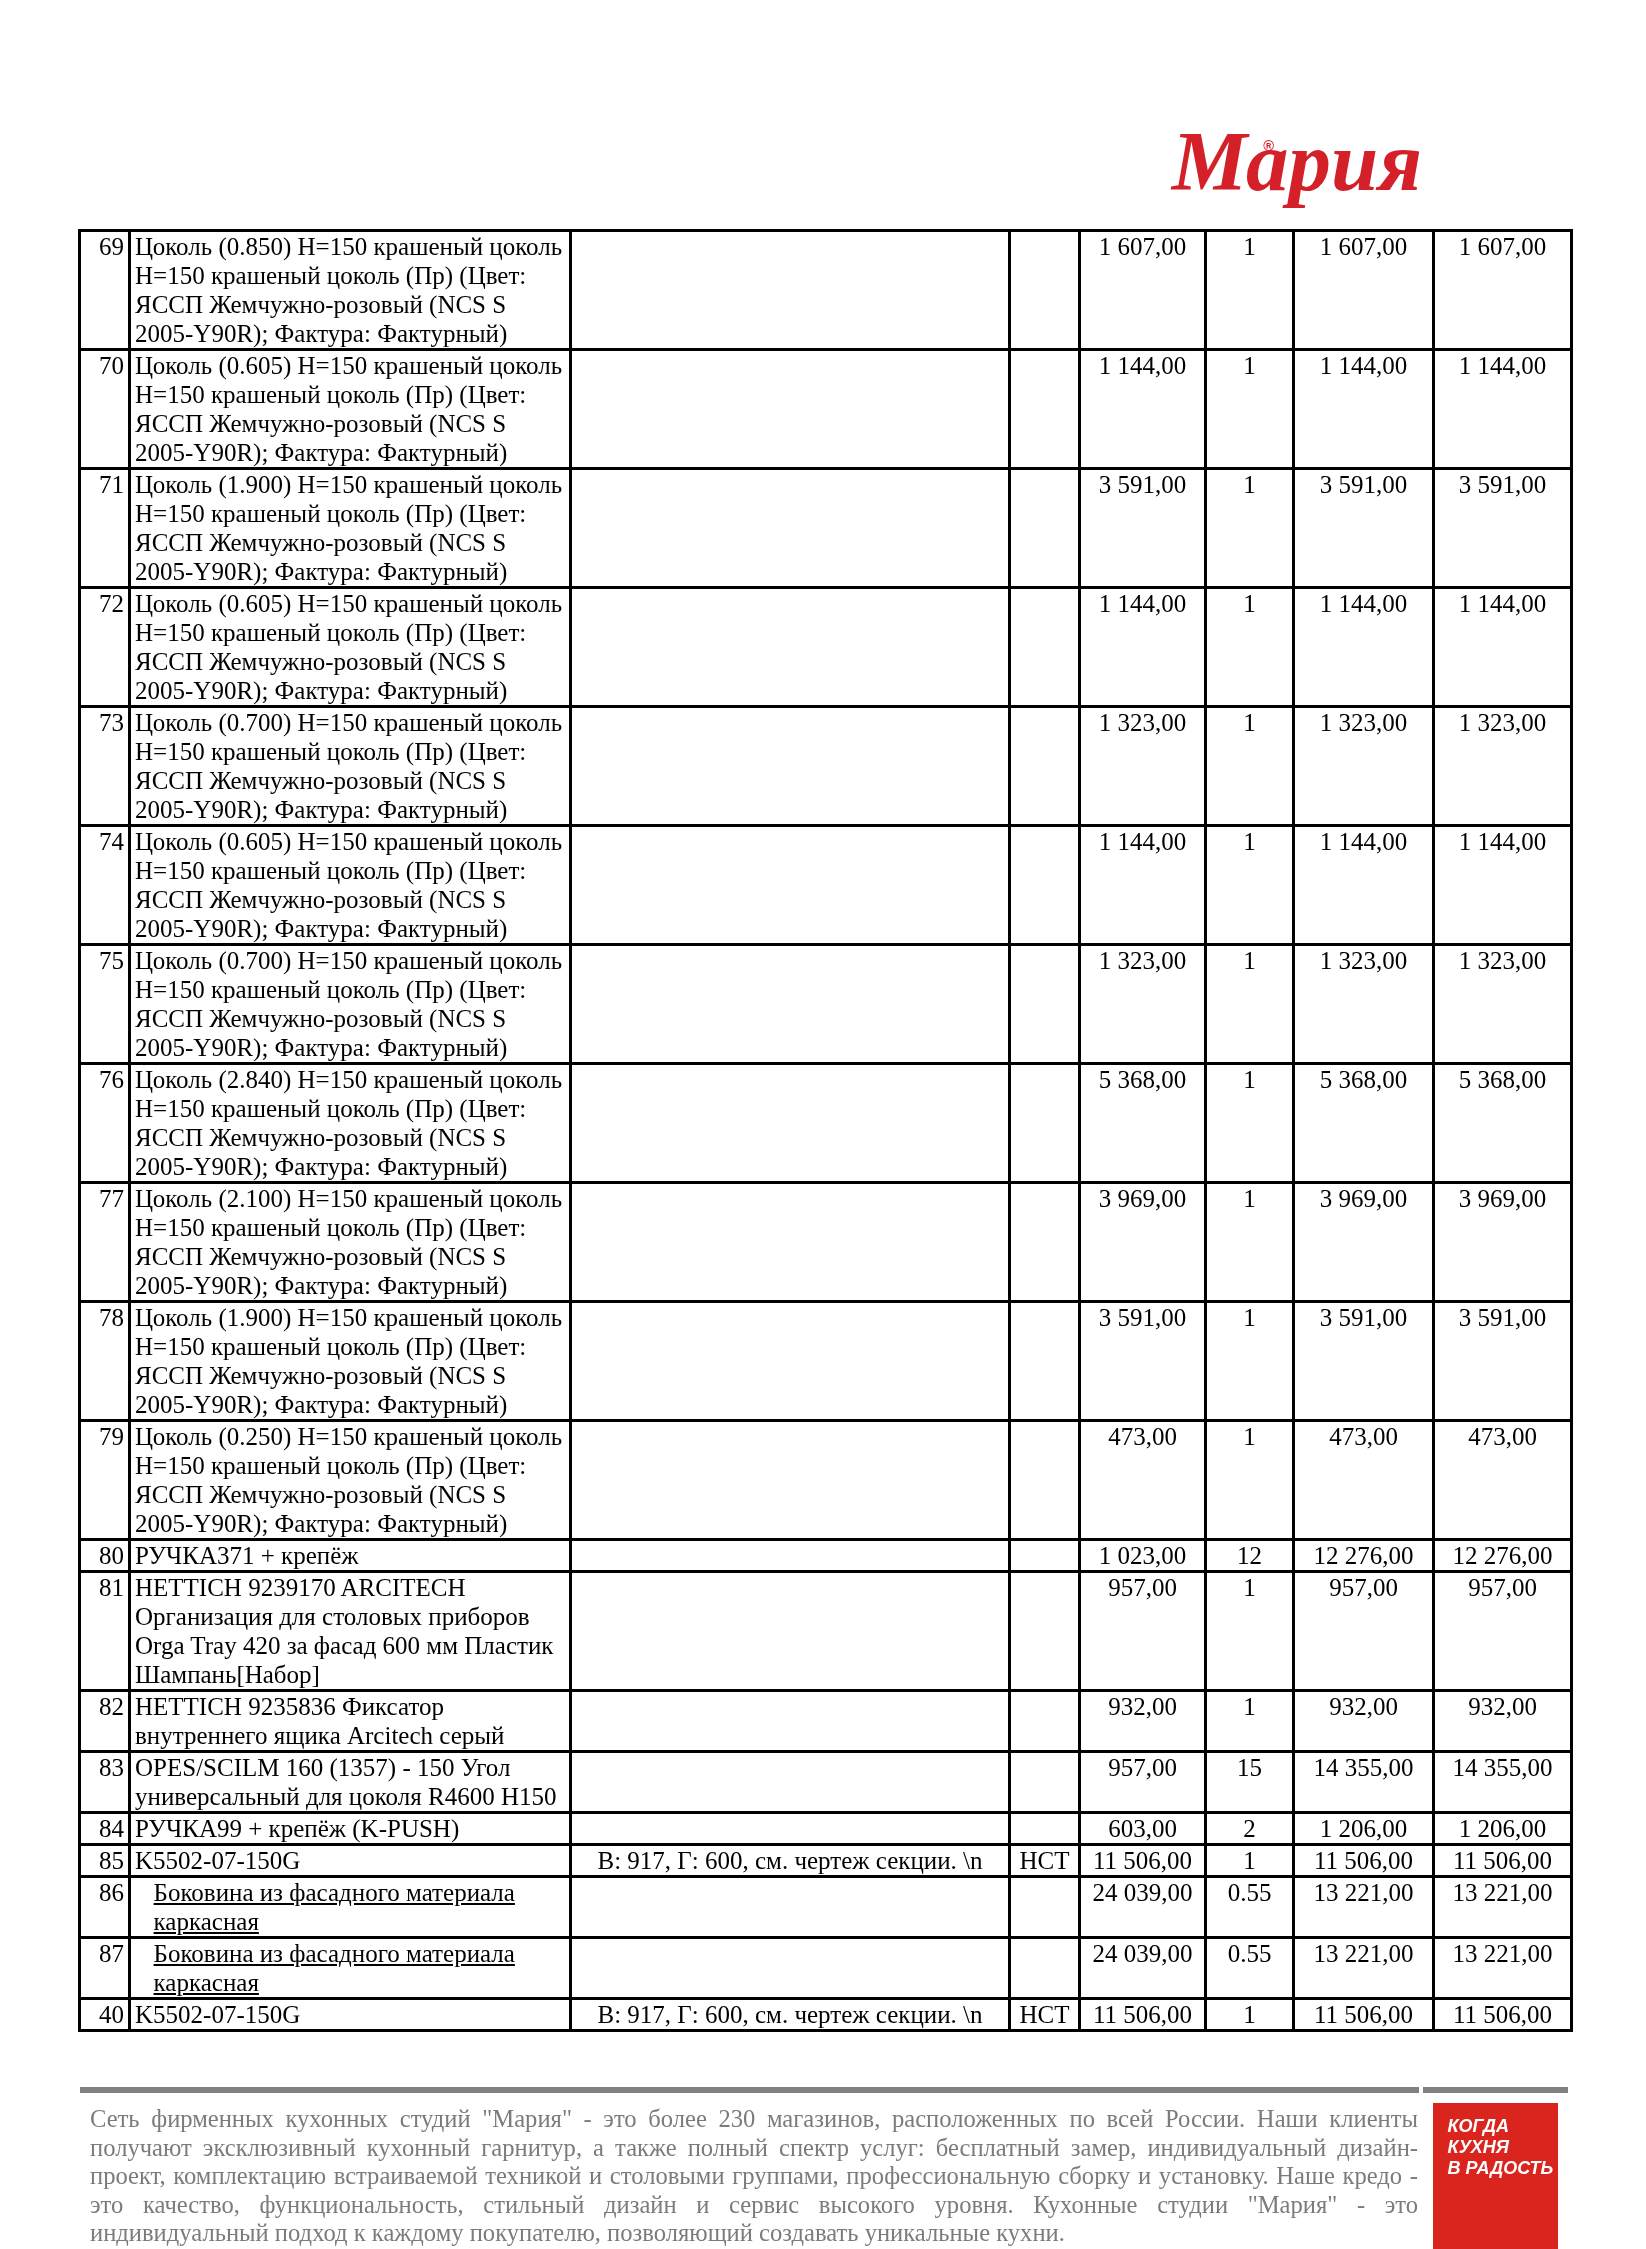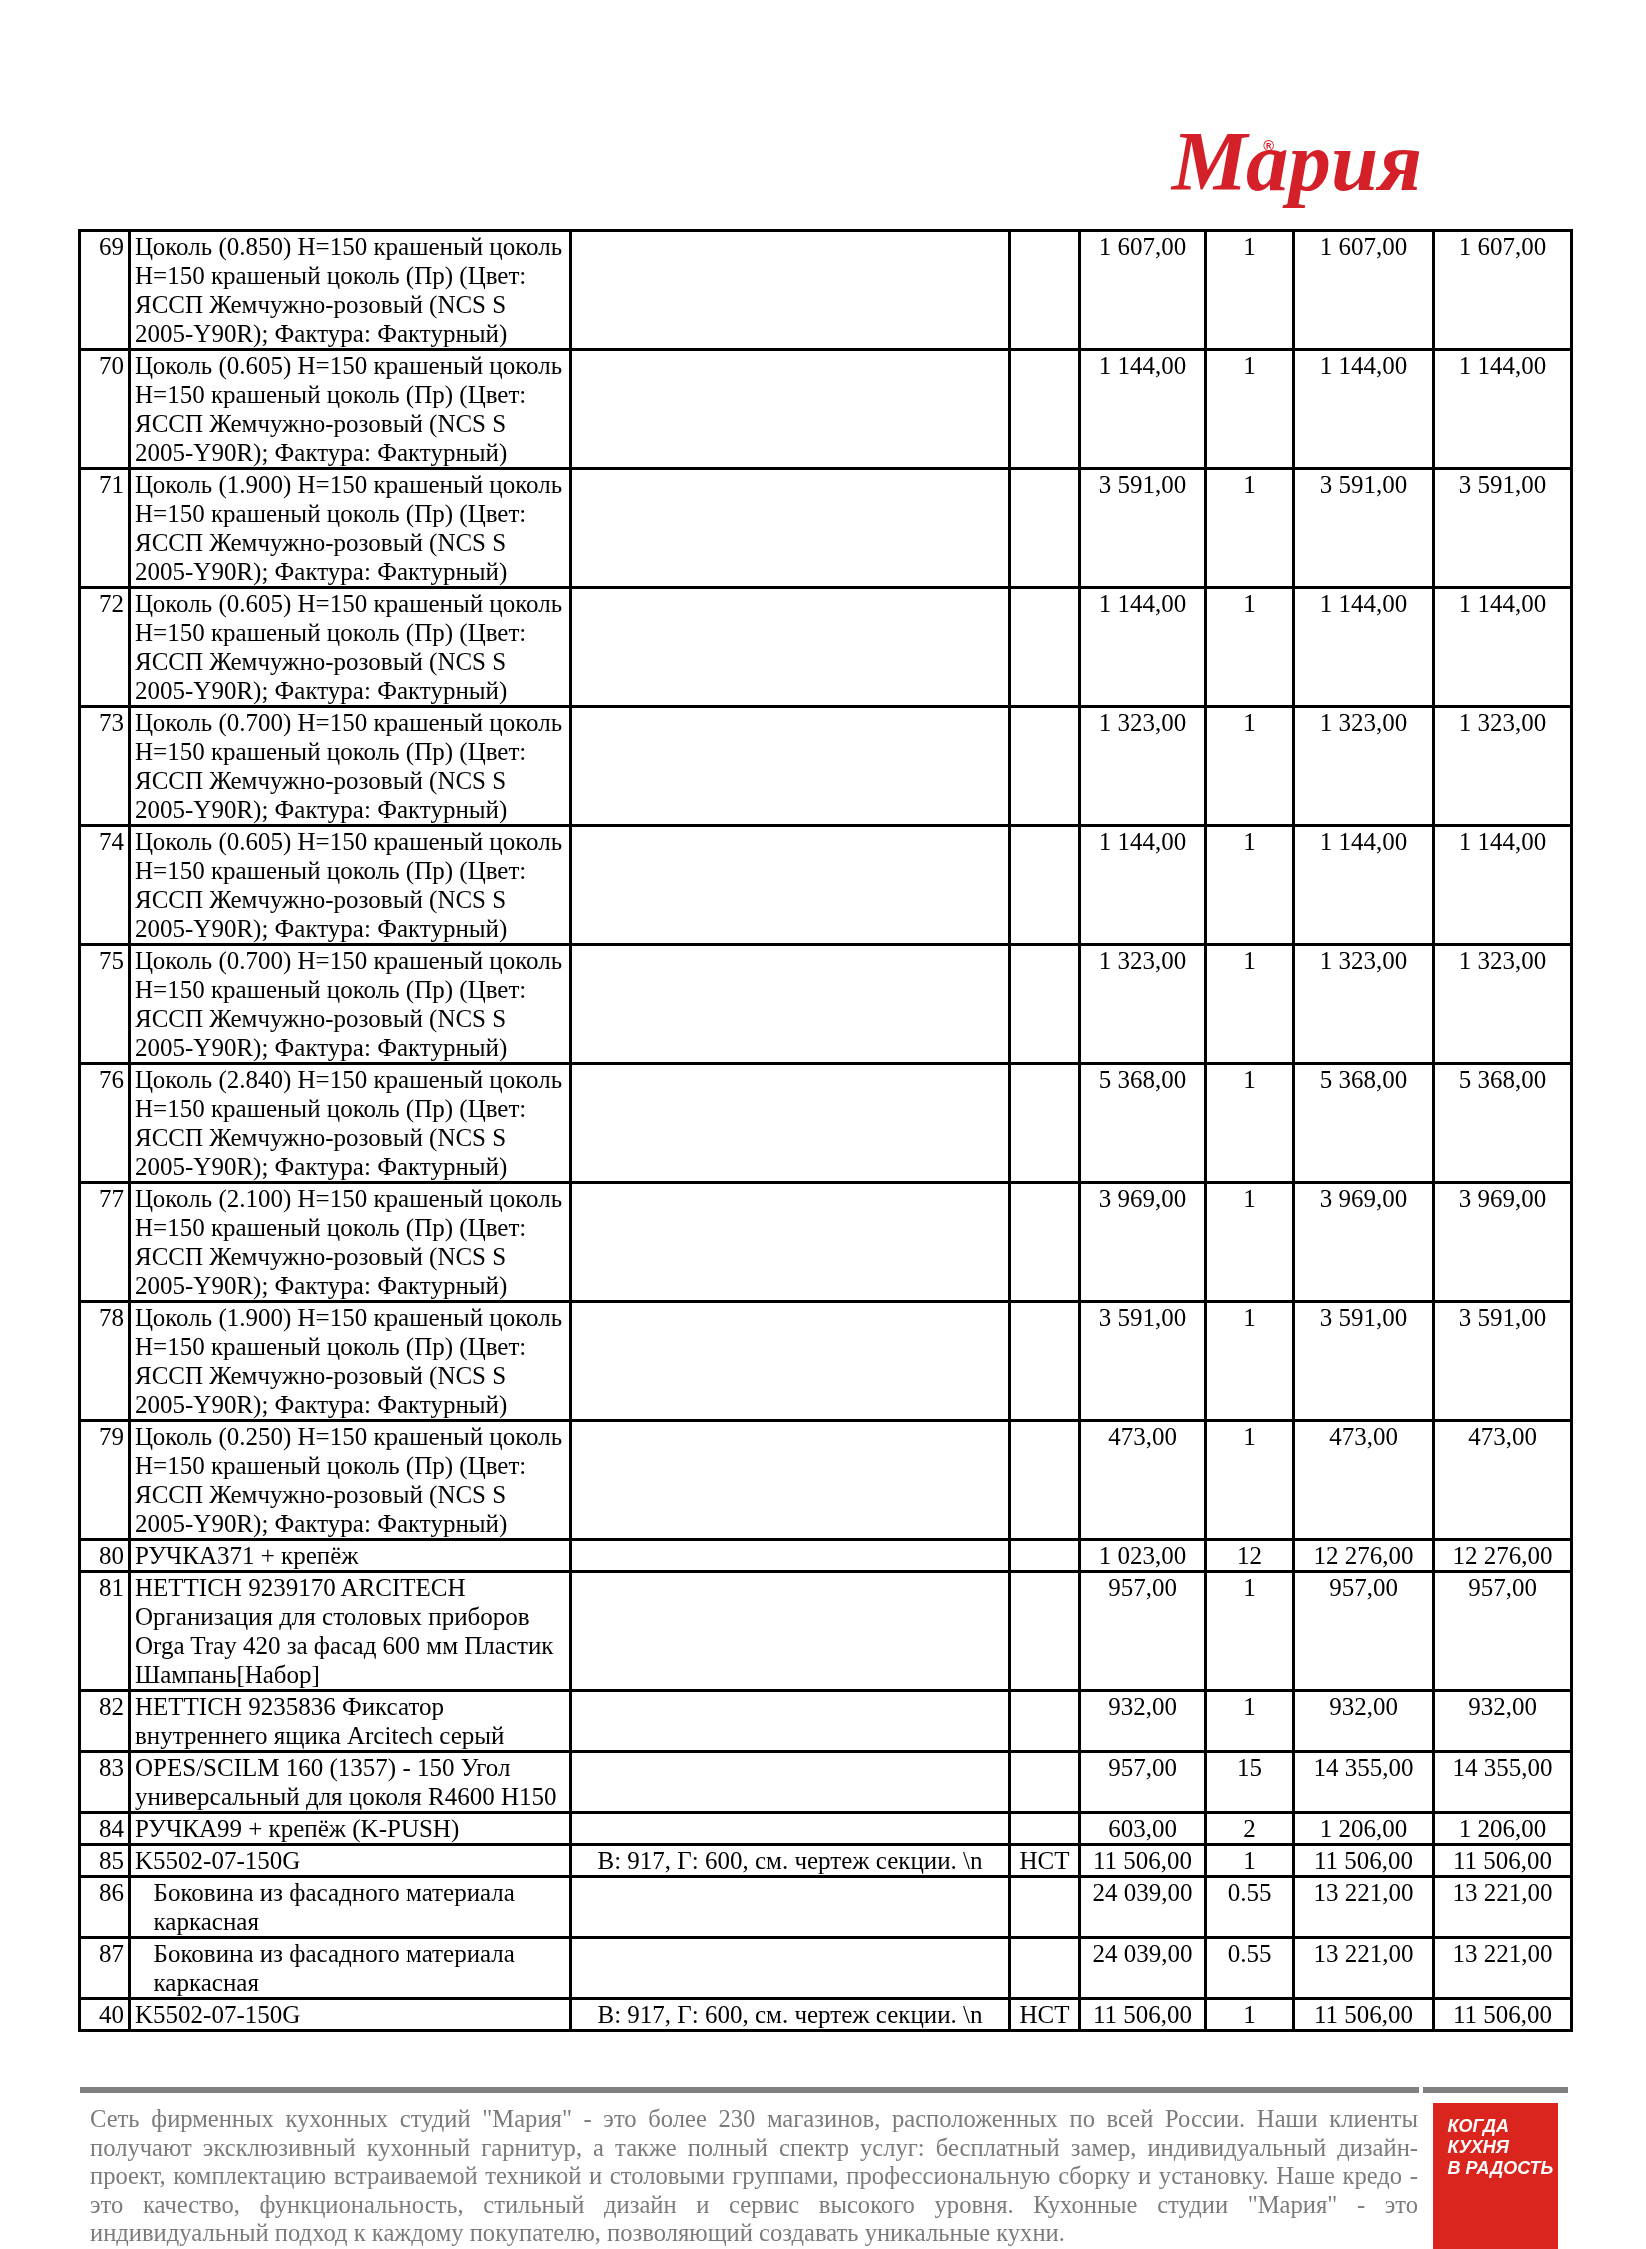--- a/index.html
+++ b/index.html
@@ -6,21 +6,21 @@
   body { width: 1646px; height: 2250px; position: relative; overflow: hidden;
          font-family: "Liberation Serif", serif; color: #000; }
   .logo { position: absolute; left: 1165px; top: 118px; width: 425px; height: 100px; font-weight: bold; }
   .logo svg { width: 100%; height: 100%; }
   table.spec { position: absolute; left: 78px; top: 229px; width: 1493px;
                border-collapse: collapse; table-layout: fixed; }
   table.spec td { border: 3.3px solid #000; vertical-align: top; font-size: 25px;
                   line-height: 29px; padding: 0 4px; overflow: hidden; }
   td.num { text-align: right; padding-right: 8px; margin-top: 44px; }
   td.name { text-align: left; padding-left: 4px; margin-left: 18px; }
-  td.name.indent { padding-left: 22.6px; }
+  td.name.indent { padding-left: 22.6px; text-decoration: underline; }
   td.note { text-align: center; white-space: nowrap; }
   td.unit { text-align: center; white-space: nowrap; }
   td.c { text-align: center; white-space: nowrap; }
   tr.l1 td { height: 26.6px; }
   tr.l2 td { height: 56px; }
   tr.l4 td { height: 113px; }
   .footer-bar { position: absolute; top: 2087px; height: 6px; background: #808080; }
   .footer-text { position: absolute; left: 90px; top: 2105px; width: 1328px;
                  font-size: 24.6px; line-height: 28.5px; color: #7b7b7b; text-align: justify;
                  font-family: "Liberation Serif", serif; }

